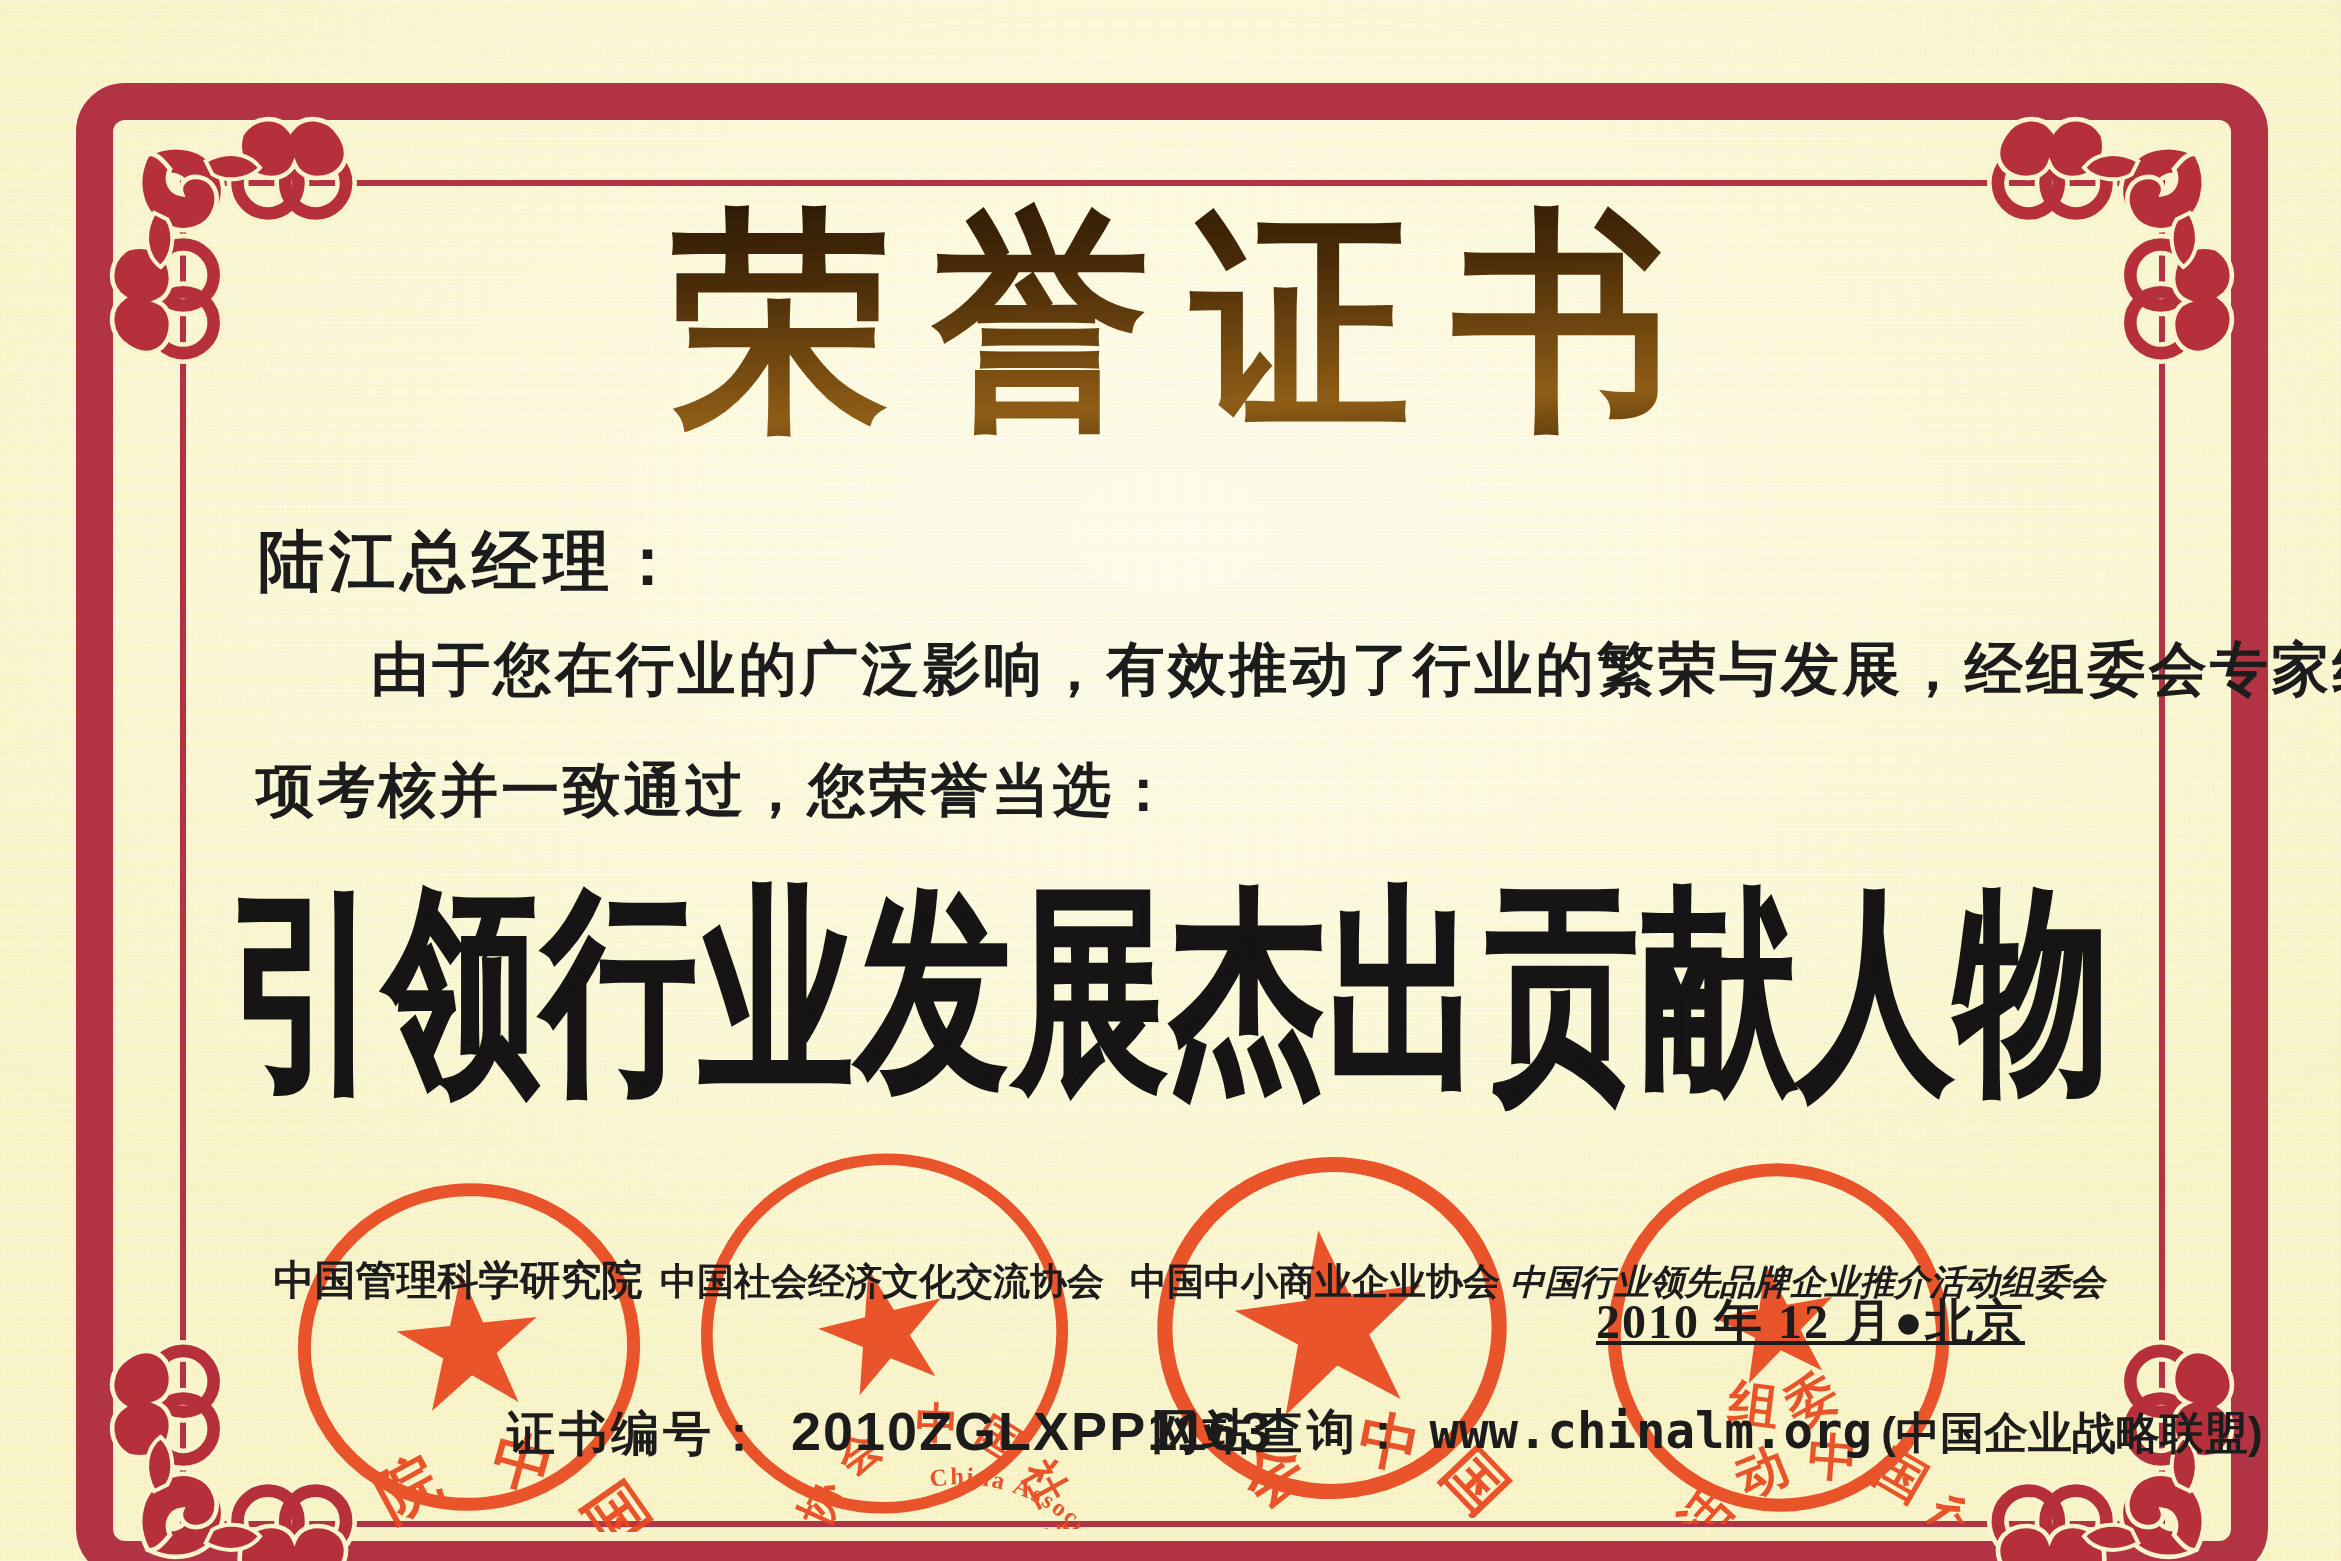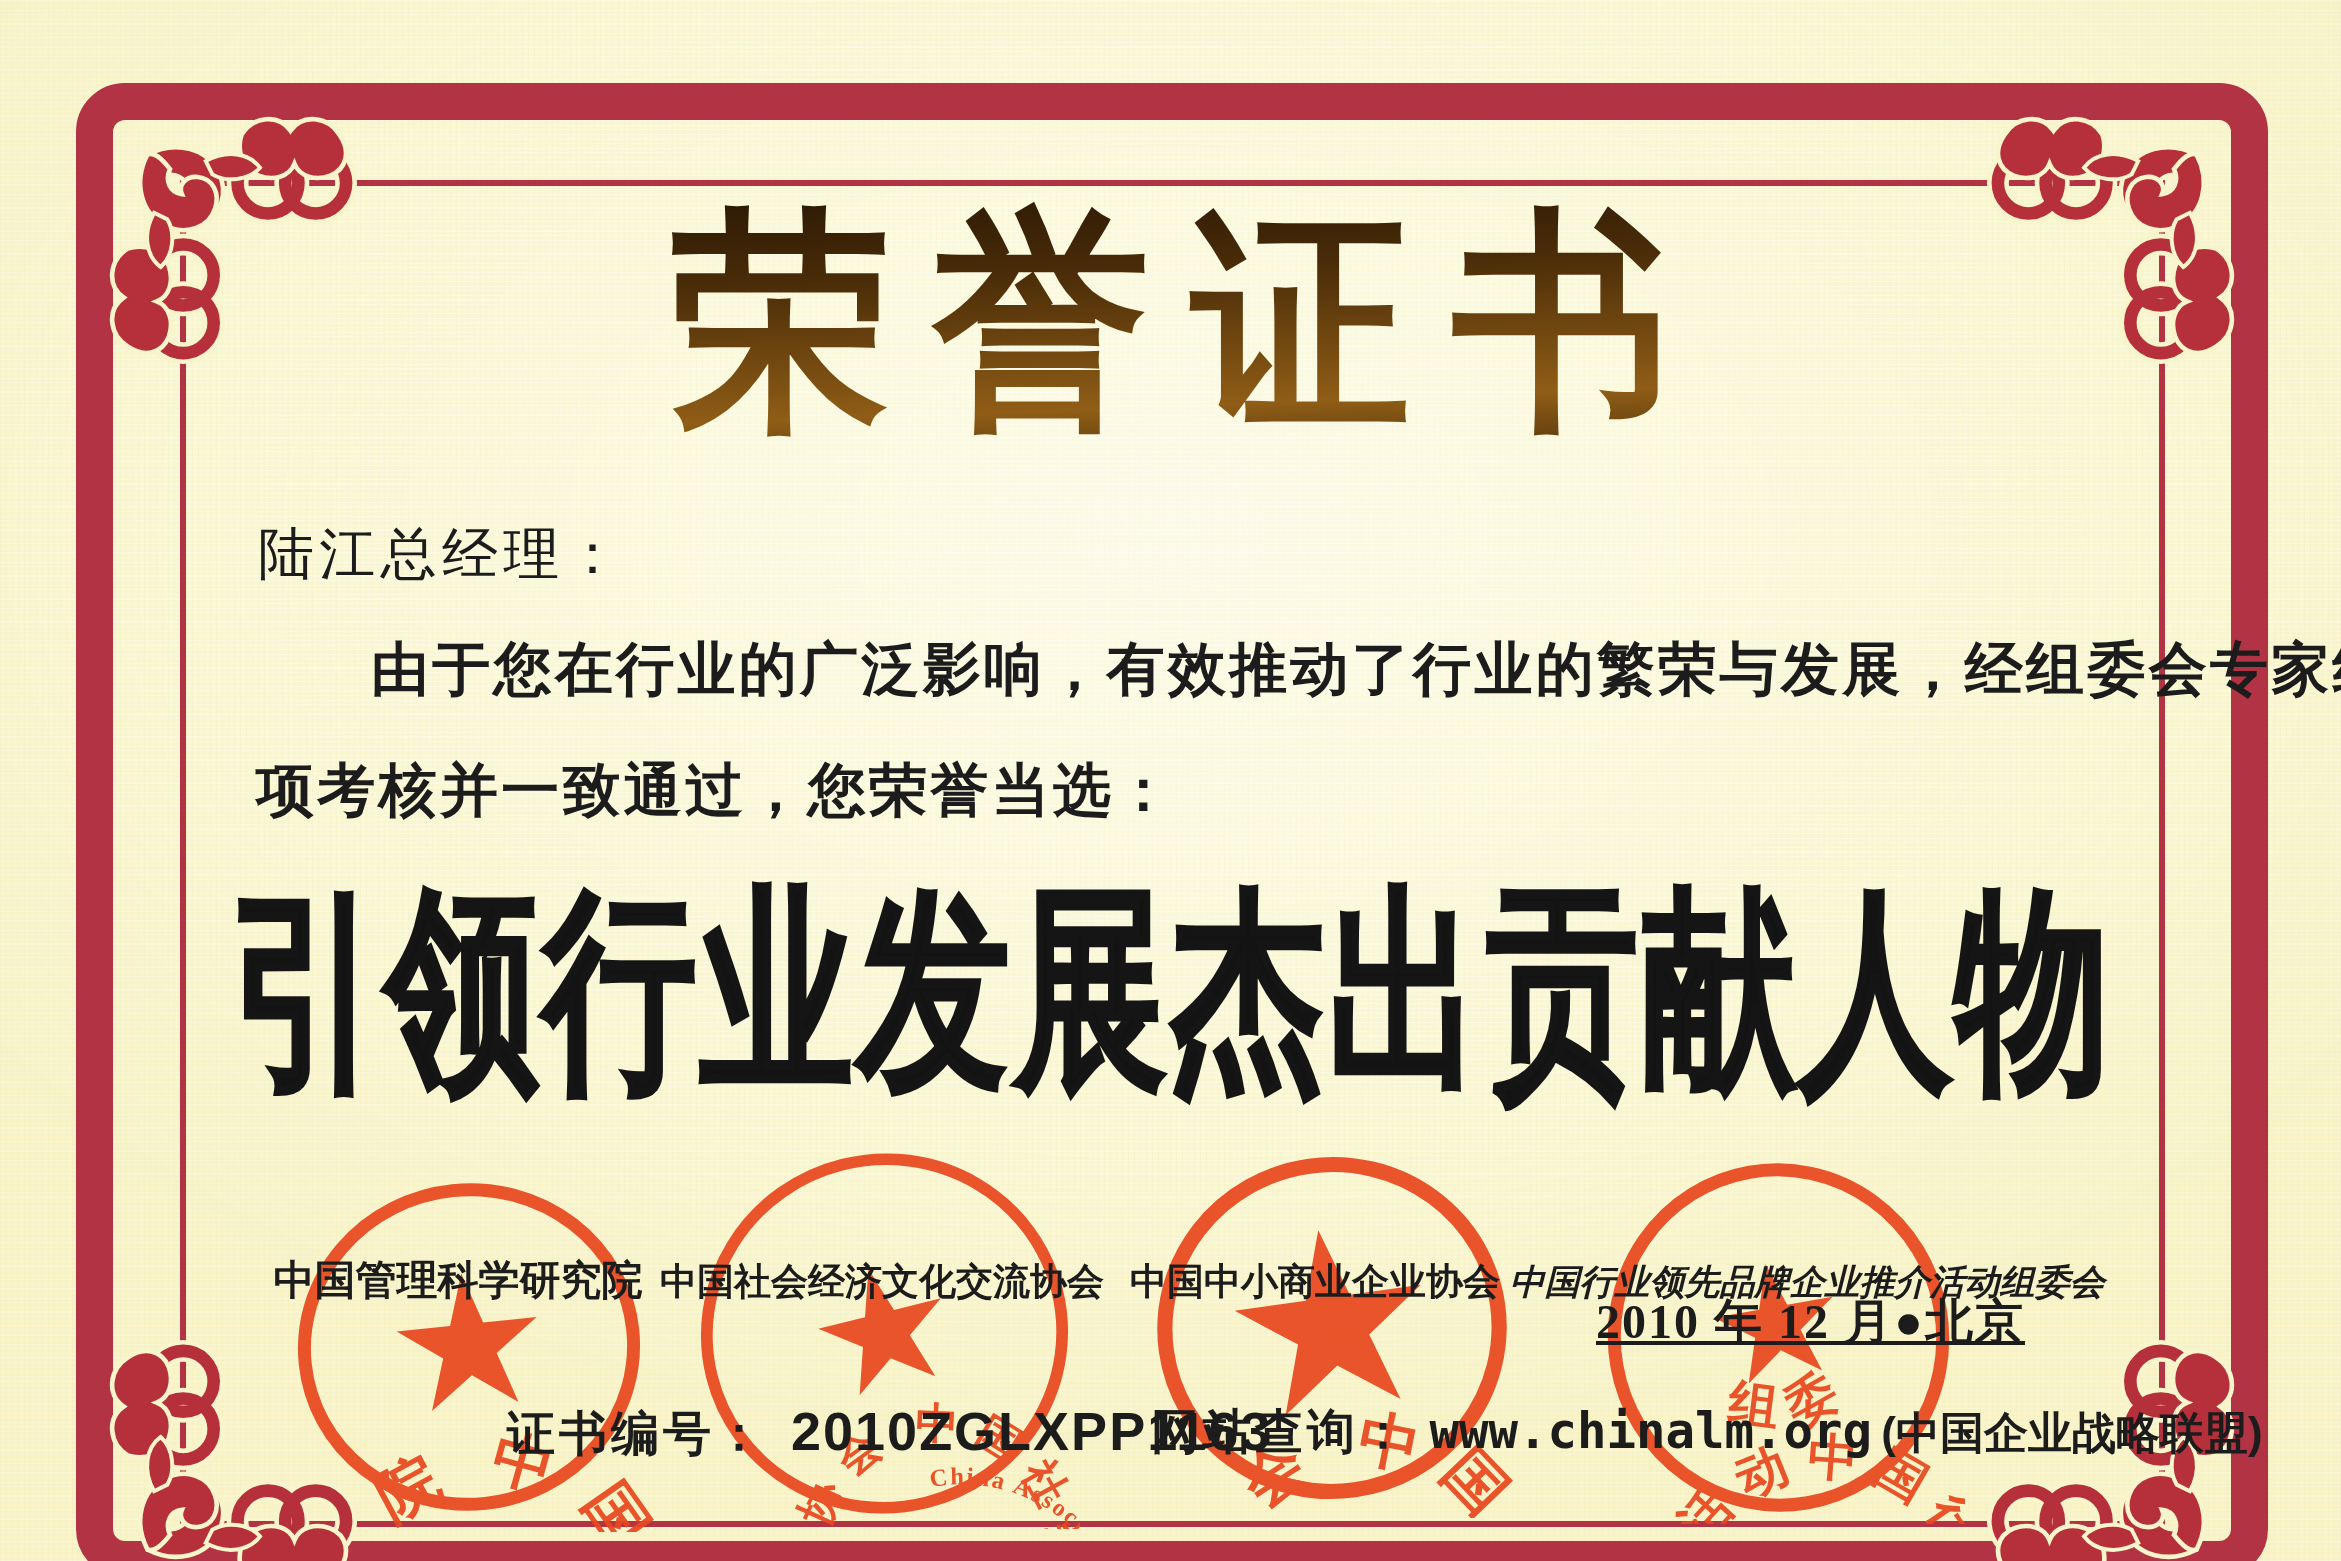--- a/index.html
+++ b/index.html
@@ -30,21 +30,21 @@
   
   .title{
     position:absolute; left:0; top:149px; width:100%; text-align:center;
     font-family:"DejaVu Serif", serif; font-weight:bold;
     font-size:218px; line-height:317px; letter-spacing:42px; text-indent:42px;
     background:linear-gradient(178deg,#1b0f04 6%,#4a2c08 38%,#8f5d16 70%,#2a1806 96%);
     -webkit-background-clip:text; background-clip:text; color:transparent;
     transform:scaleY(1.08); transform-origin:top center; z-index:3;
   }
   
-  .recipient{position:absolute; left:258px; top:517px; font-size:56px; font-weight:normal; letter-spacing:5.3px; z-index:3;}
+  .recipient{position:absolute; left:258px; top:517px; font-size:66px; font-weight:bold; letter-spacing:5.3px; z-index:3;}
   .bodyline{position:absolute; font-size:58px; font-weight:bold; letter-spacing:3.3px; z-index:3; white-space:nowrap;}
   .body1{left:371px; top:631px;}
   .body2{left:256px; top:711px;margin-top:41px;}
   
   .award{
     position:absolute; left:0; top:847px; width:100%; text-align:center;
     font-size:153px; font-weight:bold; letter-spacing:4px; white-space:nowrap;
     color:#131313; -webkit-text-stroke:2.6px #151515;
     transform:scaleY(1.42); transform-origin:top center; z-index:3;
   }

